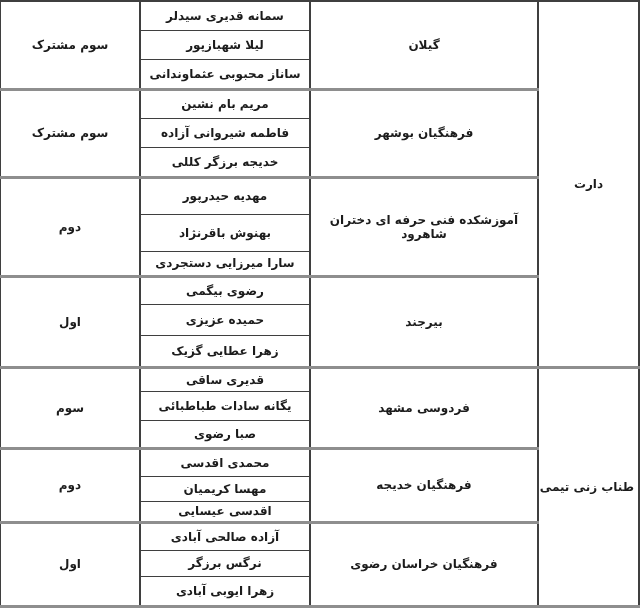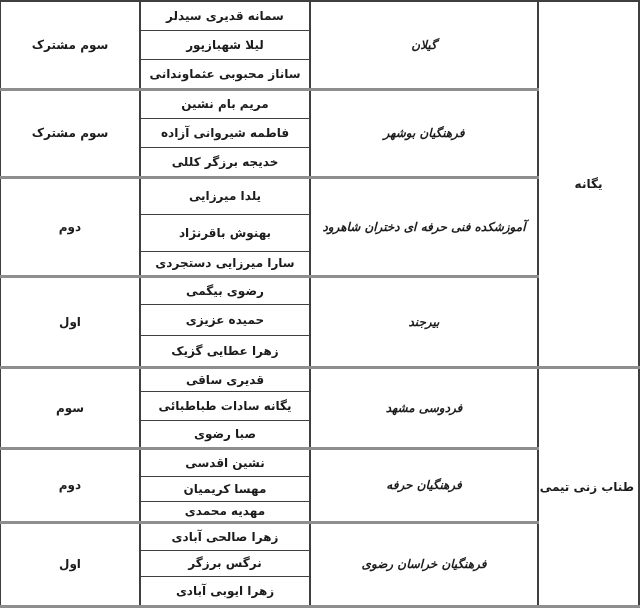--- a/index.html
+++ b/index.html
@@ -30,21 +30,20 @@
     vertical-align: middle;
     color: #1c1c1c;
     font-size: 12px;
     font-weight: bold;
     padding: 2px 4px;
     overflow: hidden;
     white-space: nowrap;
   }
   table.results td.university {
     white-space: normal;
-    font-style: italic;
   }
   table.results tr.group-start td {
     border-top: 3px solid #8e8e8e;
     margin-top: 12px;
   }
   col.c-discipline { width: 101px; }
   col.c-university { width: 228px; }
   col.c-name       { width: 170px; }
   col.c-rank       { width: 140px; }
 </style>
@@ -54,21 +53,21 @@
 <table class="results">
   <colgroup>
     <col class="c-discipline">
     <col class="c-university">
     <col class="c-name">
     <col class="c-rank">
   </colgroup>
 
   <tbody>
       <tr style="height:29px">
-    <td class="discipline" rowspan="12">یگانه</td>
+    <td class="discipline" rowspan="12">دارت</td>
     <td class="university" rowspan="3">گیلان</td>
     <td class="name">سمانه قدیری سیدلر</td>
     <td class="rank" rowspan="3">سوم مشترک</td>
   </tr>
   <tr style="height:29px">
         <td class="name">لیلا شهبازپور</td>
       </tr>
   <tr style="height:30px">
         <td class="name">ساناز محبوبی عثماوندانی</td>
       </tr>
@@ -80,21 +79,21 @@
   </tr>
   <tr style="height:29px">
         <td class="name">فاطمه شیروانی آزاده</td>
       </tr>
   <tr style="height:30px">
         <td class="name">خدیجه برزگر کللی</td>
       </tr>
 
   <tr class="group-start" style="height:37px">
     <td class="university" rowspan="3">آموزشکده فنی حرفه ای دختران شاهرود</td>
-    <td class="name">یلدا میرزایی</td>
+    <td class="name">مهدیه حیدرپور</td>
     <td class="rank" rowspan="3">دوم</td>
   </tr>
   <tr style="height:37px">
         <td class="name">بهنوش باقرنژاد</td>
       </tr>
   <tr style="height:25px">
         <td class="name">سارا میرزایی دستجردی</td>
       </tr>
 
   <tr class="group-start" style="height:28px">
@@ -116,34 +115,34 @@
     <td class="rank" rowspan="3">سوم</td>
   </tr>
   <tr style="height:29px">
         <td class="name">یگانه سادات طباطبائی</td>
       </tr>
   <tr style="height:28px">
         <td class="name">صبا رضوی</td>
       </tr>
 
   <tr class="group-start" style="height:28px">
-    <td class="university" rowspan="3">فرهنگیان حرفه</td>
-    <td class="name">نشین اقدسی</td>
+    <td class="university" rowspan="3">فرهنگیان خدیجه</td>
+    <td class="name">محمدی اقدسی</td>
     <td class="rank" rowspan="3">دوم</td>
   </tr>
   <tr style="height:25px">
         <td class="name">مهسا کریمیان</td>
       </tr>
   <tr style="height:21px">
-        <td class="name">مهدیه محمدی</td>
+        <td class="name">اقدسی عیسایی</td>
       </tr>
 
   <tr class="group-start" style="height:28px">
     <td class="university" rowspan="3">فرهنگیان خراسان رضوی</td>
-    <td class="name">زهرا صالحی آبادی</td>
+    <td class="name">آزاده صالحی آبادی</td>
     <td class="rank" rowspan="3">اول</td>
   </tr>
   <tr style="height:26px">
         <td class="name">نرگس برزگر</td>
       </tr>
   <tr style="height:30px">
         <td class="name">زهرا ایوبی آبادی</td>
       </tr>
 </tbody>
   </table>

